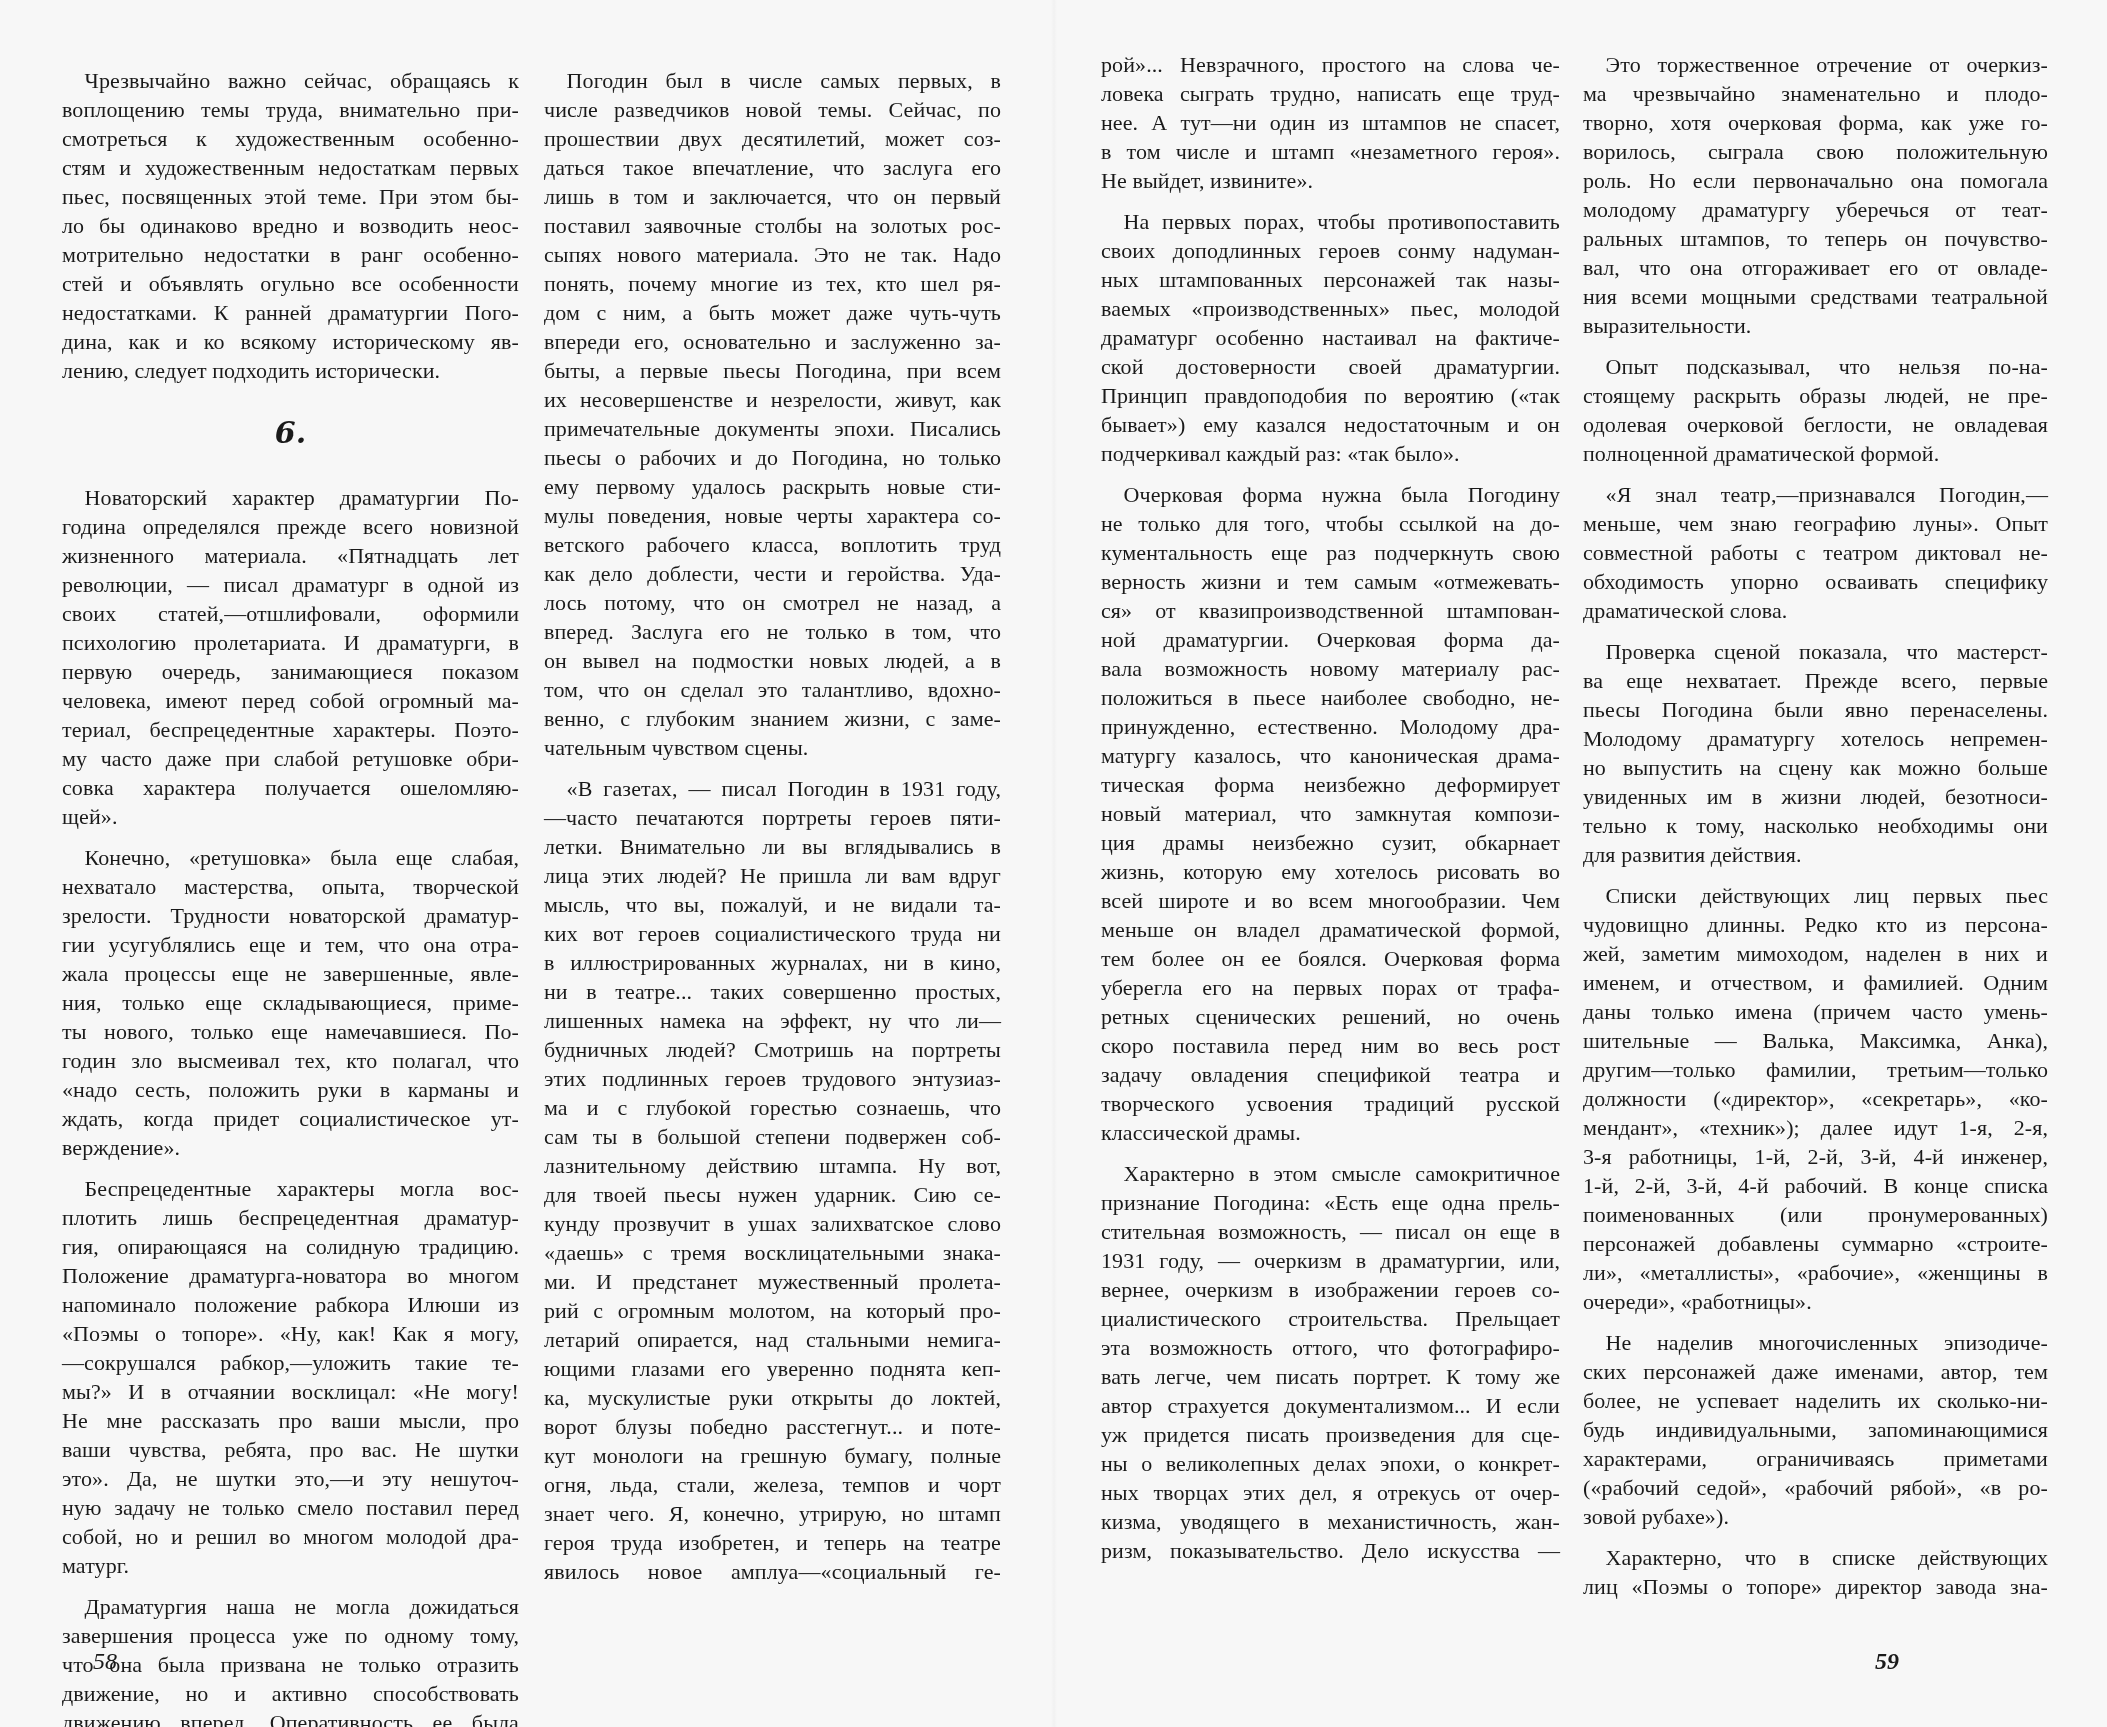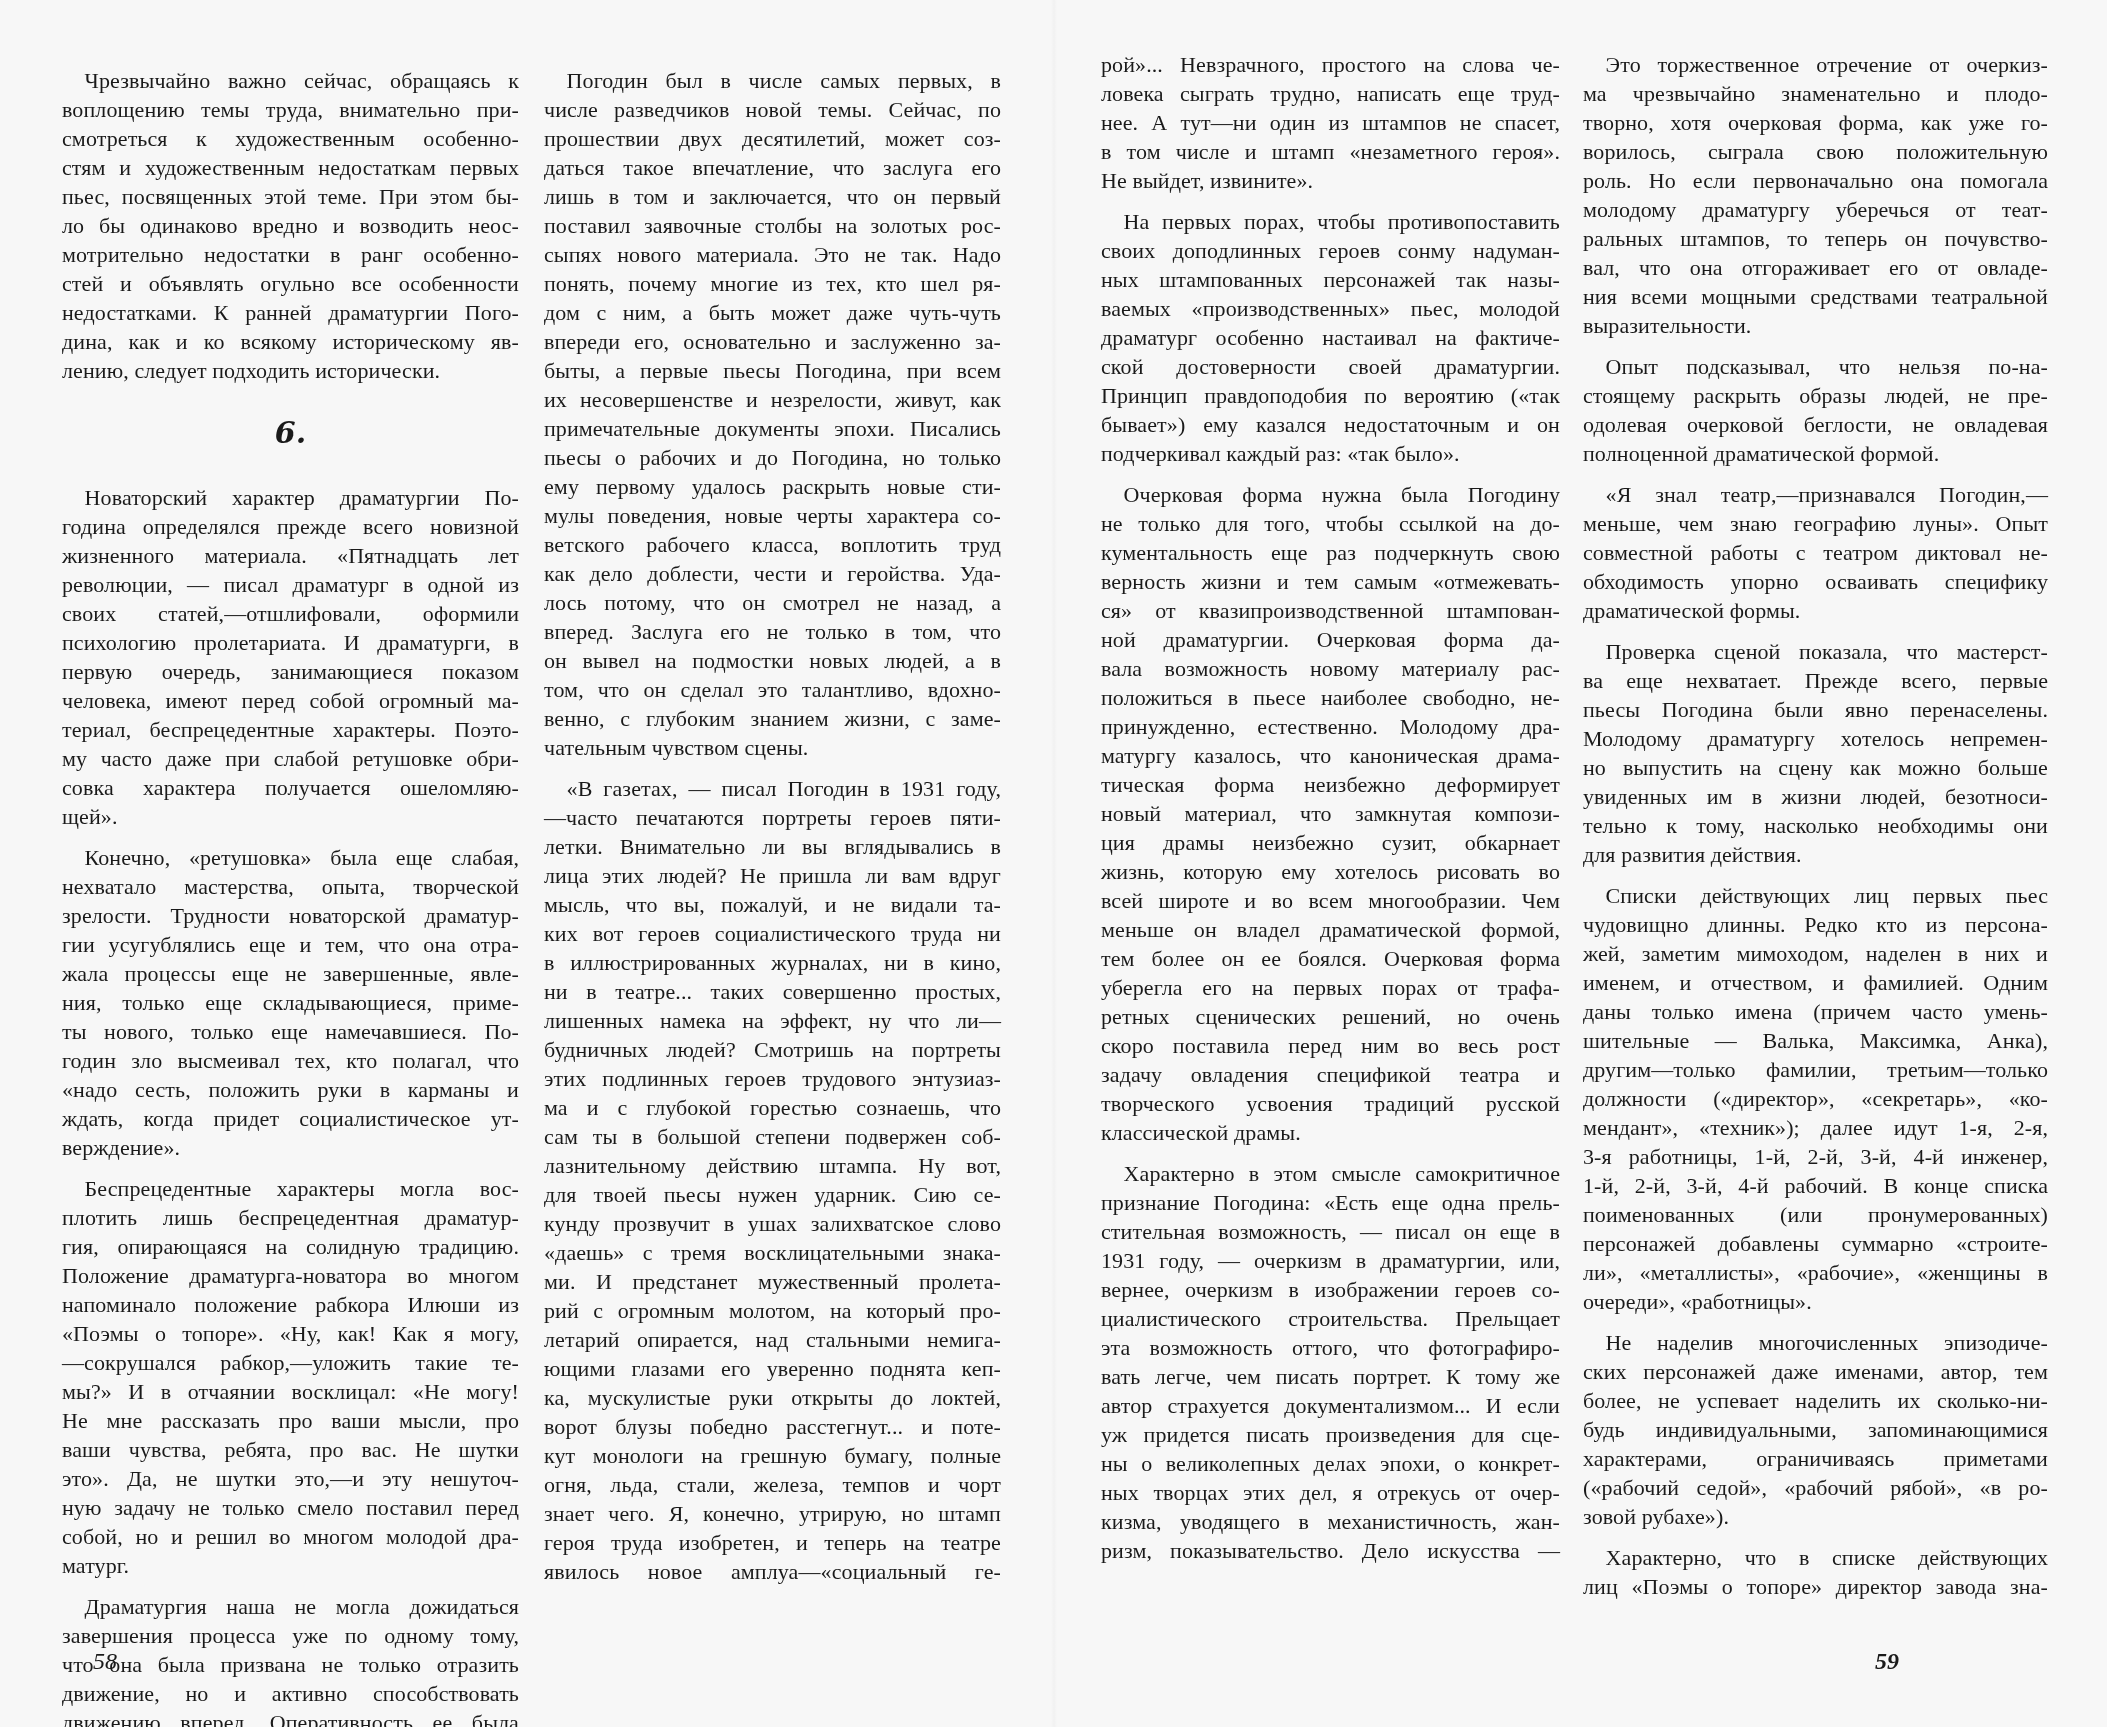--- a/index.html
+++ b/index.html
@@ -259,21 +259,21 @@
       <span class="line first">Опыт подсказывал, что нельзя по-на-</span>
       <span class="line">стоящему раскрыть образы людей, не пре-</span>
       <span class="line">одолевая очерковой беглости, не овладевая</span>
       <span class="line last">полноценной драматической формой.</span>
     </div>
     <div class="para">
       <span class="line first">«Я знал театр,—признавался Погодин,—</span>
       <span class="line">меньше, чем знаю географию луны». Опыт</span>
       <span class="line">совместной работы с театром диктовал не-</span>
       <span class="line">обходимость упорно осваивать специфику</span>
-      <span class="line last">драматической формы.</span>
+      <span class="line last">драматической слова.</span>
     </div>
     <div class="para">
       <span class="line first">Проверка сценой показала, что мастерст-</span>
       <span class="line">ва еще нехватает. Прежде всего, первые</span>
       <span class="line">пьесы Погодина были явно перенаселены.</span>
       <span class="line">Молодому драматургу хотелось непремен-</span>
       <span class="line">но выпустить на сцену как можно больше</span>
       <span class="line">увиденных им в жизни людей, безотноси-</span>
       <span class="line">тельно к тому, насколько необходимы они</span>
       <span class="line last">для развития действия.</span>

